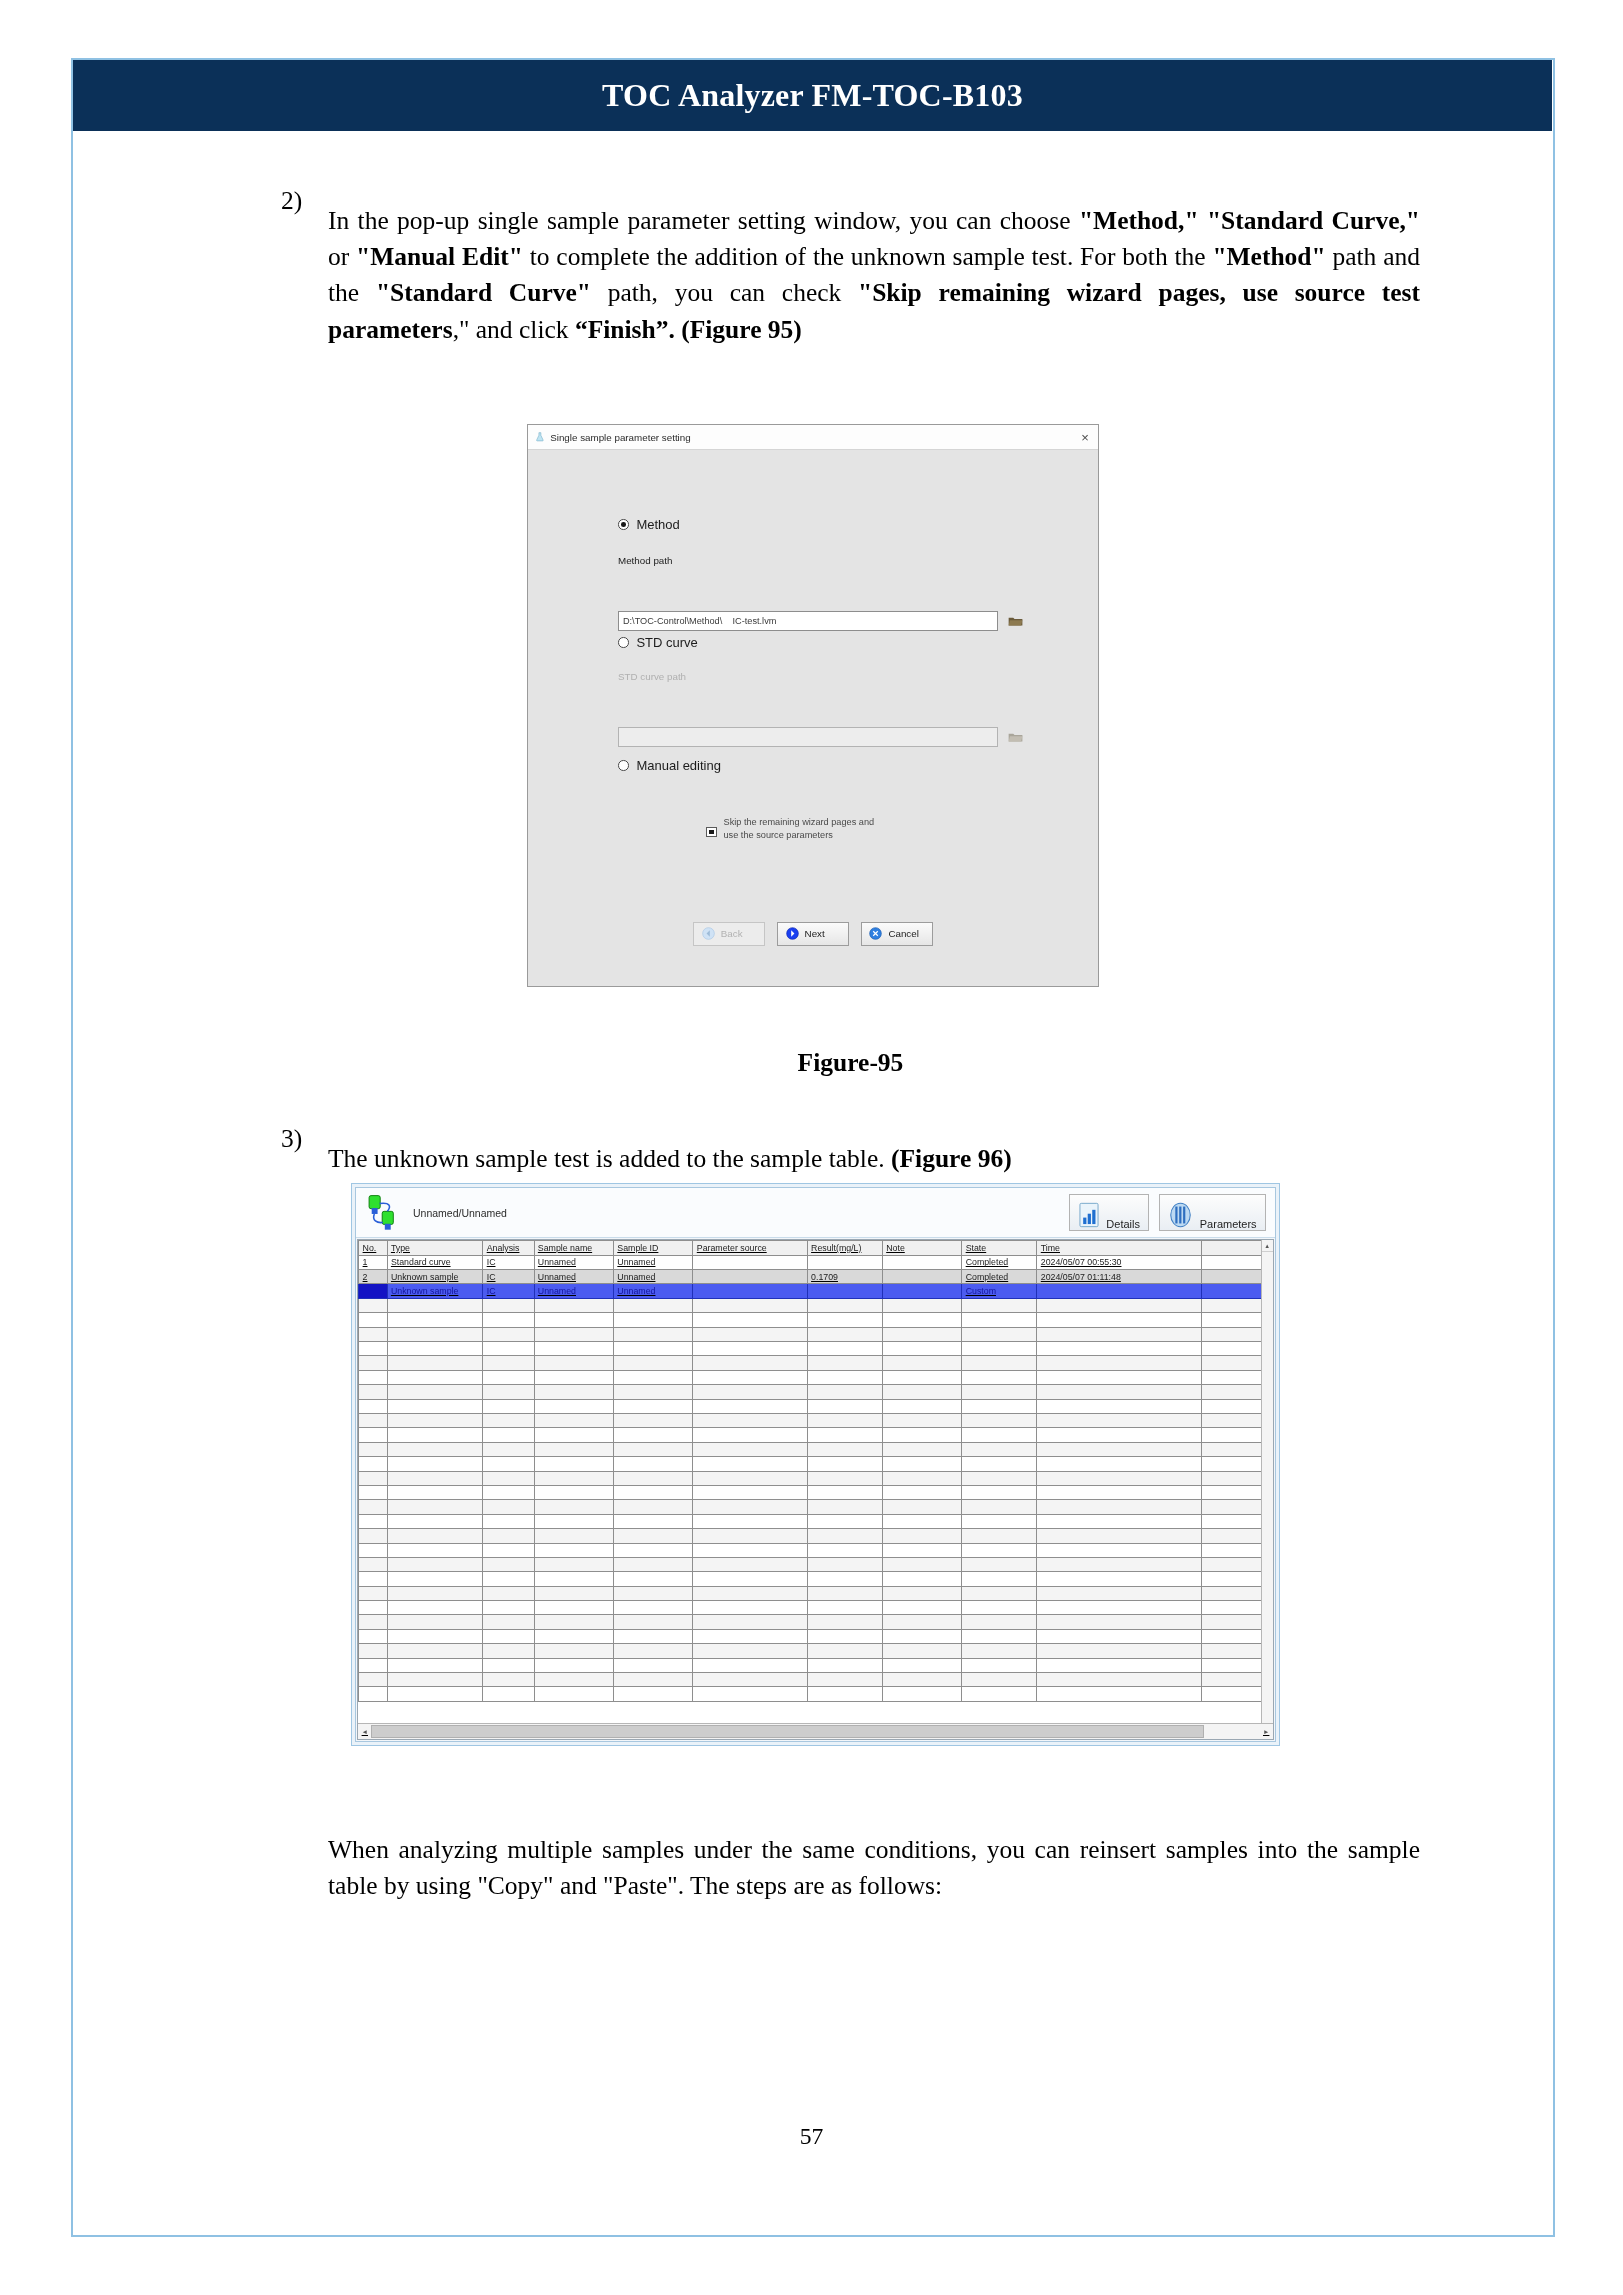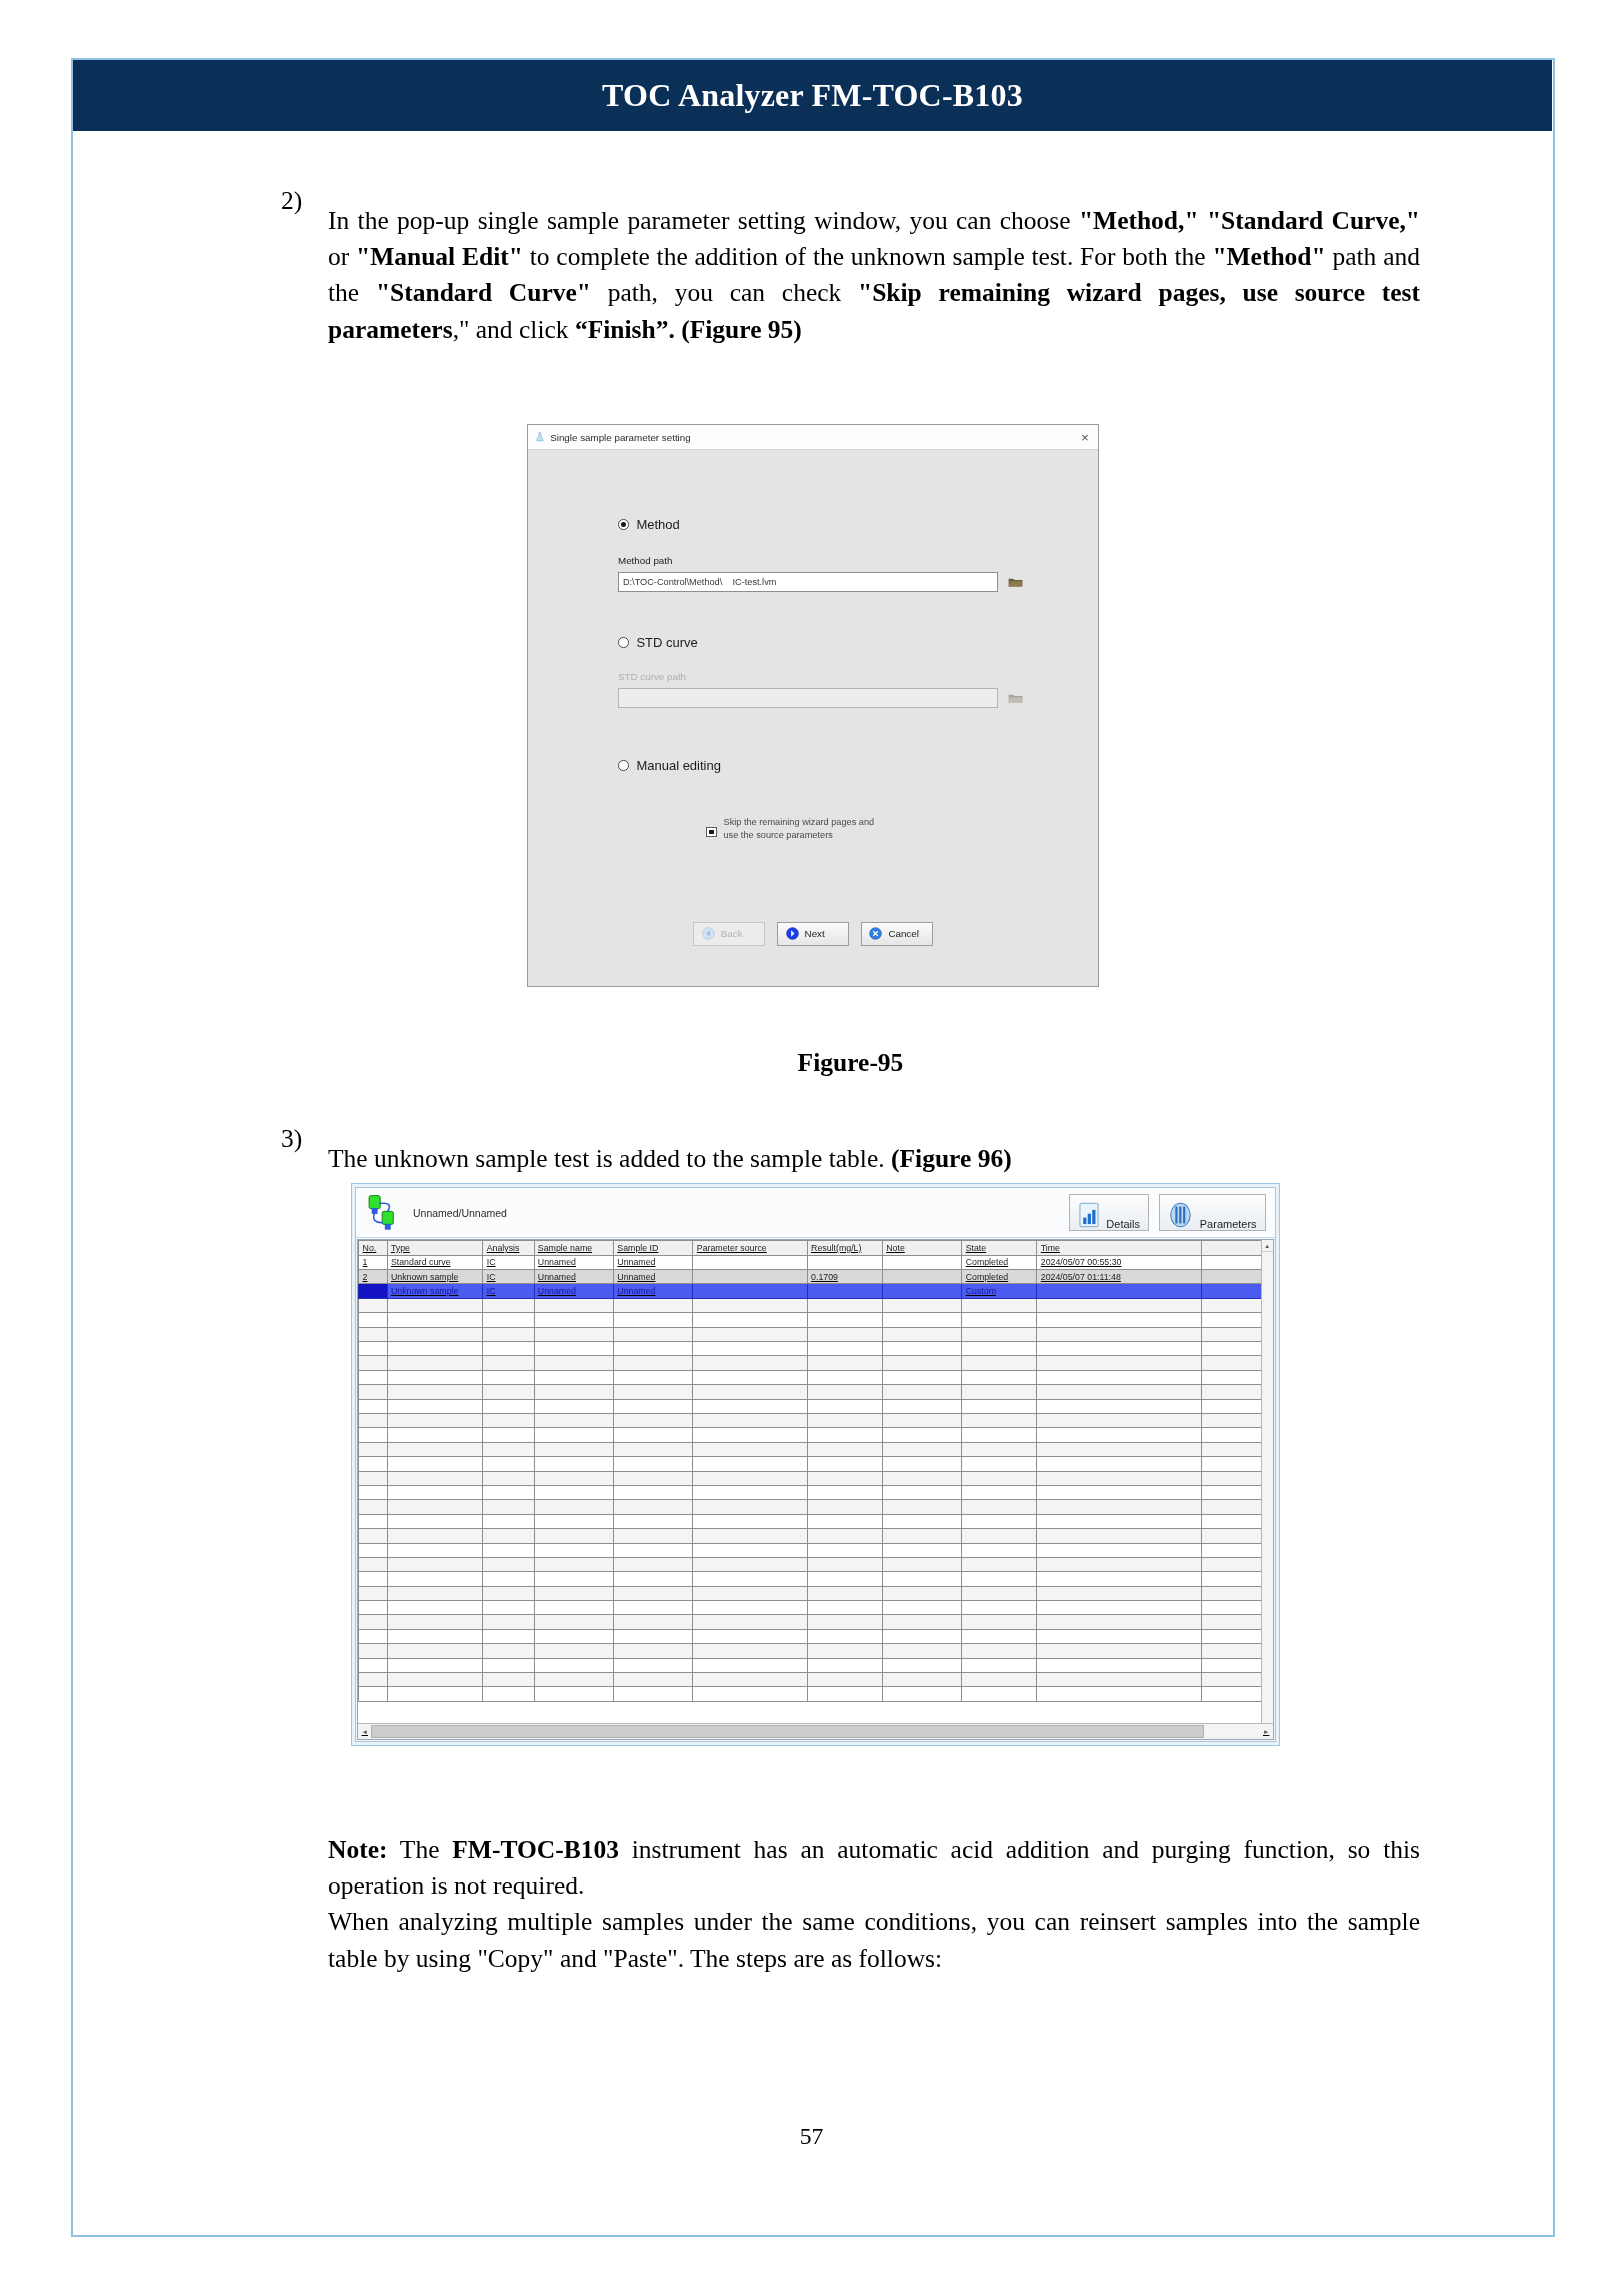--- a/index.html
+++ b/index.html
@@ -162,20 +162,21 @@
     position: absolute;
     font-size: 9.8px;
     color: #1c1c1c;
   }
   .field-lbl.dim { color: #b0b0b0; }
 
   .path-row {
     position: absolute;
     display: flex;
     align-items: flex-start;
+    margin-top: 39px;
   }
   .path-input {
     width: 380px;
     height: 19.6px;
     background: #ffffff;
     border: 0.7px solid #8d8d8d;
     box-sizing: border-box;
     font-size: 9.2px;
     color: #3a3a3a;
     padding: 0 3.9px;
@@ -439,21 +440,20 @@
       <p class="para"><span>The unknown sample test is added to the sample table. </span><span class="b">(Figure 96)</span></p>
     </div>
   </div>
 
   <div style="height:609px"></div>
 
 
   <div style="height:46px"></div>
 
   <div style="padding-left:47px">
-    <p class="para j"><span class="b">Note:</span><span> The </span><span class="b">FM-TOC-B103</span><span>  instrument has an automatic acid addition and purging function, so this operation is not required.</span></p>
     <p class="para j">When analyzing multiple samples under the same conditions, you can reinsert samples into the sample table by using "Copy" and "Paste". The steps are as follows:</p>
   </div>
 
 </div>
 
 <div class="fig95-wrap">
   <div class="dlg">
 
     <div class="dlg-titlebar">
       <span class="dlg-ico">

